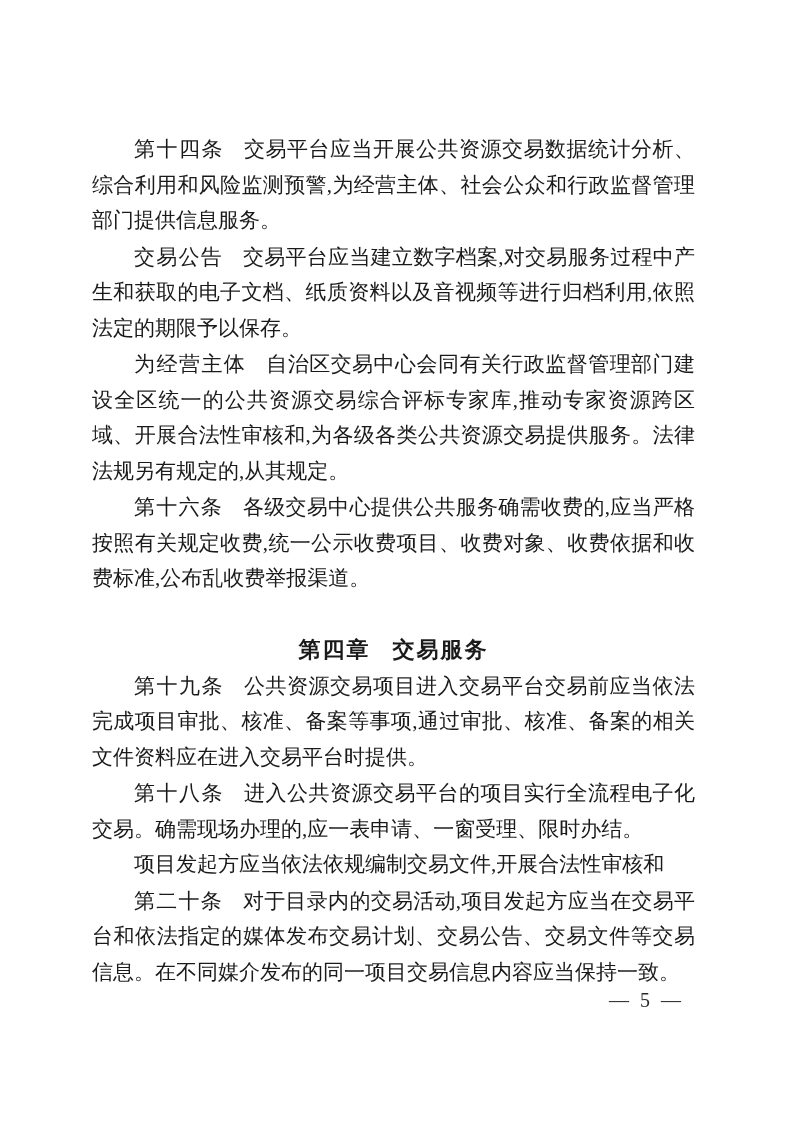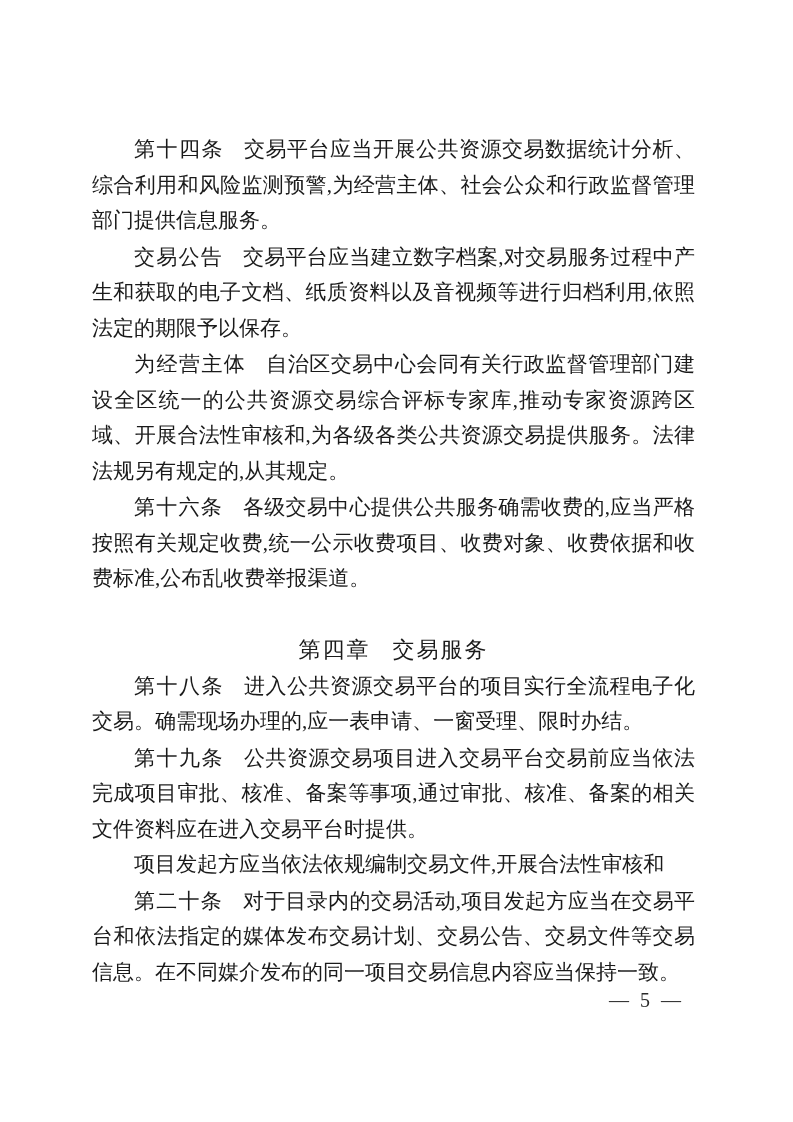--- a/index.html
+++ b/index.html
@@ -36,21 +36,21 @@
     font-weight: 400;
     letter-spacing: 1px;
     margin-right: 0.95em;
   }
   .chapter {
     margin: 35.5px 0 0 0;
     padding: 0;
     text-indent: 0;
     text-align: center;
     font-family: "Liberation Sans", "DejaVu Sans", sans-serif;
-    font-weight: 400;
+    font-weight: 700;
     font-size: 22px;
     line-height: 35.5px;
     letter-spacing: 2px;
   }
   .chapter-gap {
     display: inline-block;
     width: 1em;
   }
   .page-number {
     position: absolute;
@@ -78,23 +78,23 @@
     <p class="para"><span class="art-num">第十四条</span><span>交易平台应当开展公共资源交易数据统计分析、综合利用和风险监测预警,为经营主体、社会公众和行政监督管理部门提供信息服务。</span></p>
 
     <p class="para"><span class="art-num">交易公告</span><span>交易平台应当建立数字档案,对交易服务过程中产生和获取的电子文档、纸质资料以及音视频等进行归档利用,依照法定的期限予以保存。</span></p>
 
     <p class="para"><span class="art-num">为经营主体</span><span>自治区交易中心会同有关行政监督管理部门建设全区统一的公共资源交易综合评标专家库,推动专家资源跨区域、开展合法性审核和,为各级各类公共资源交易提供服务。法律法规另有规定的,从其规定。</span></p>
 
     <p class="para"><span class="art-num">第十六条</span><span>各级交易中心提供公共服务确需收费的,应当严格按照有关规定收费,统一公示收费项目、收费对象、收费依据和收费标准,公布乱收费举报渠道。</span></p>
 
     <h2 class="chapter"><span>第四章</span><span class="chapter-gap"></span><span>交易服务</span></h2>
 
+    <p class="para"><span class="art-num">第十九条</span><span>公共资源交易项目进入交易平台交易前应当依法完成项目审批、核准、备案等事项,通过审批、核准、备案的相关文件资料应在进入交易平台时提供。</span></p>
+
     <p class="para"><span class="art-num">第十八条</span><span>进入公共资源交易平台的项目实行全流程电子化交易。确需现场办理的,应一表申请、一窗受理、限时办结。</span></p>
-
-    <p class="para"><span class="art-num">第十九条</span><span>公共资源交易项目进入交易平台交易前应当依法完成项目审批、核准、备案等事项,通过审批、核准、备案的相关文件资料应在进入交易平台时提供。</span></p>
 
     <p class="para">项目发起方应当依法依规编制交易文件,开展合法性审核和</p>
 
     <p class="para"><span class="art-num">第二十条</span><span>对于目录内的交易活动,项目发起方应当在交易平台和依法指定的媒体发布交易计划、交易公告、交易文件等交易信息。在不同媒介发布的同一项目交易信息内容应当保持一致。</span></p>
 
   </div>
 
   <div class="page-number"><span class="pn-dash">—</span><span class="pn-value">5</span><span class="pn-dash">—</span></div>
 </div>
 

